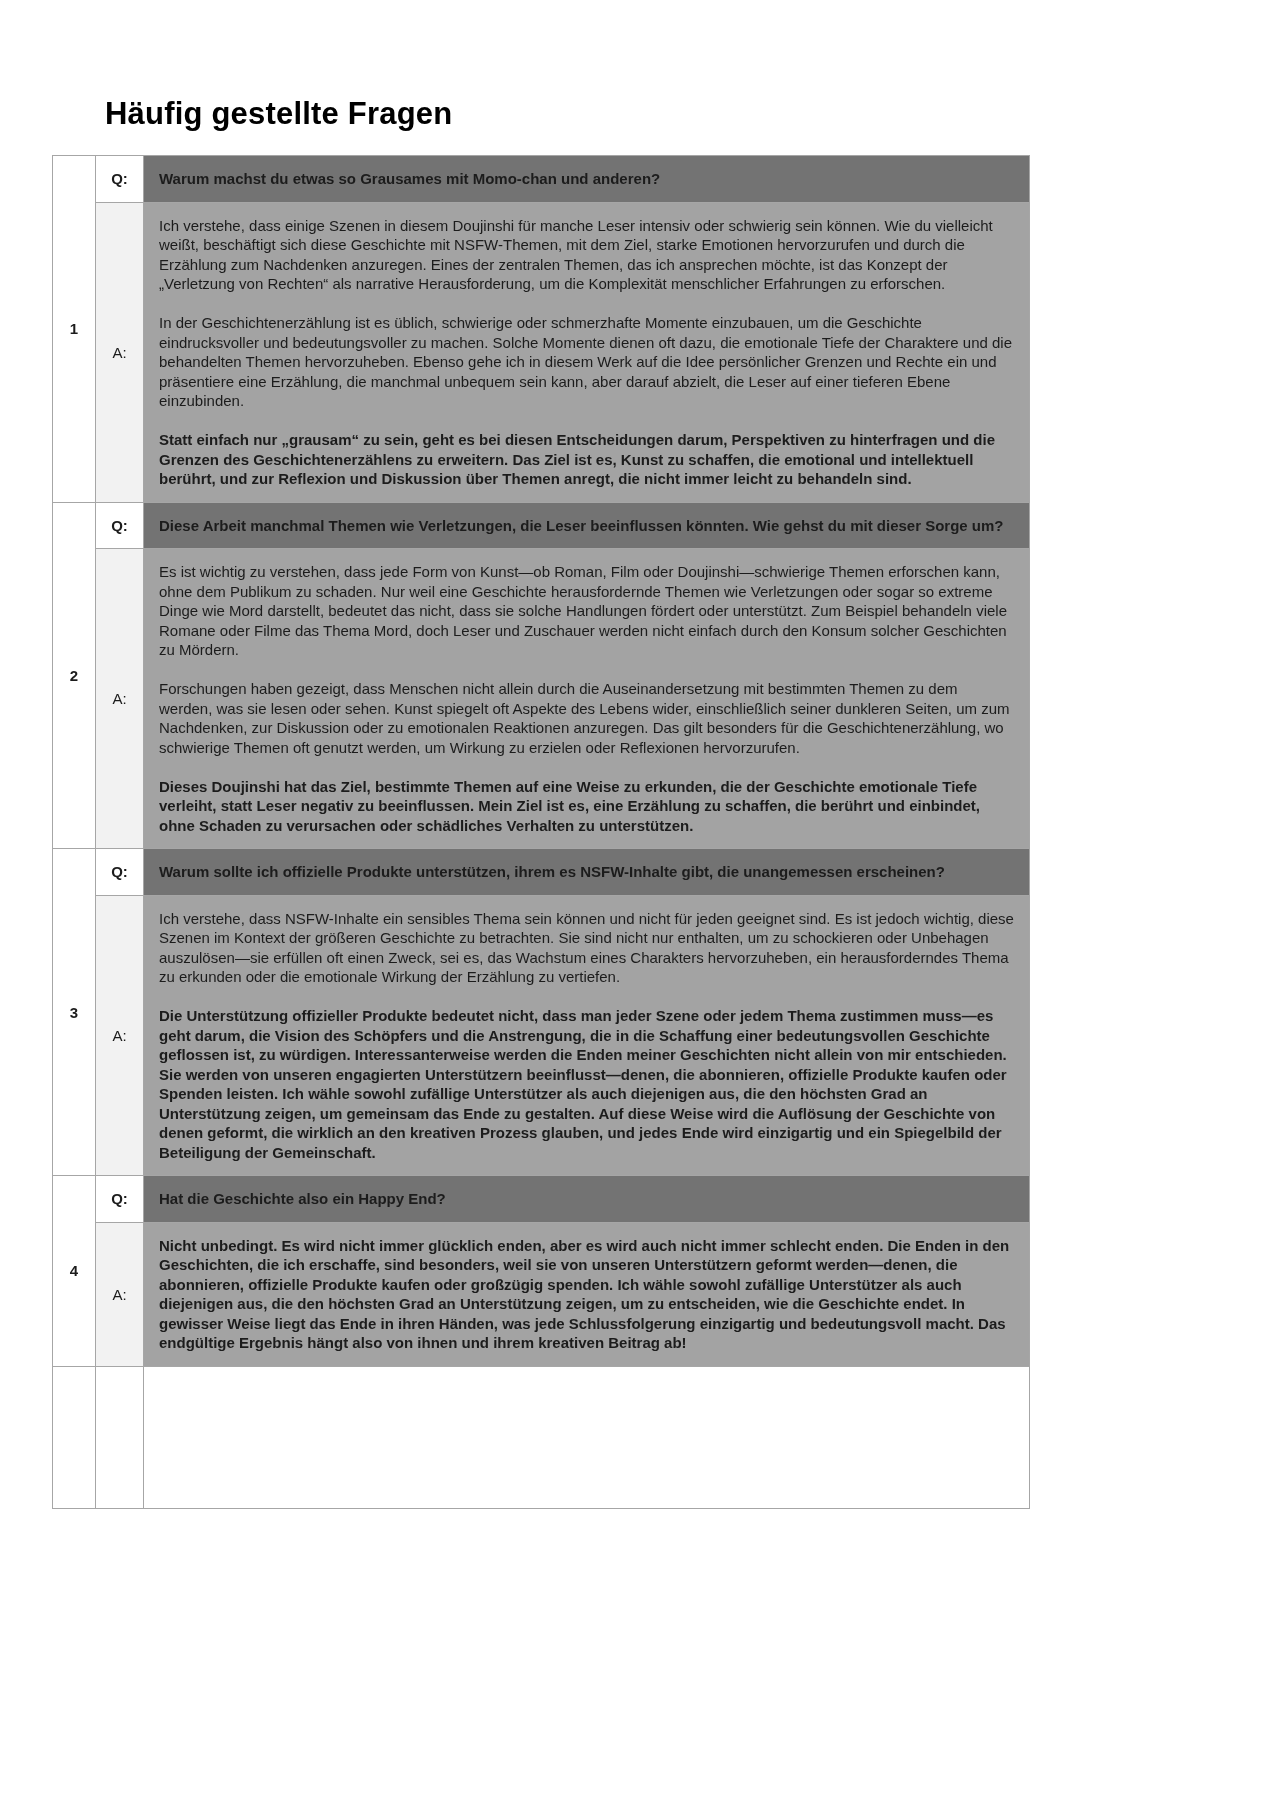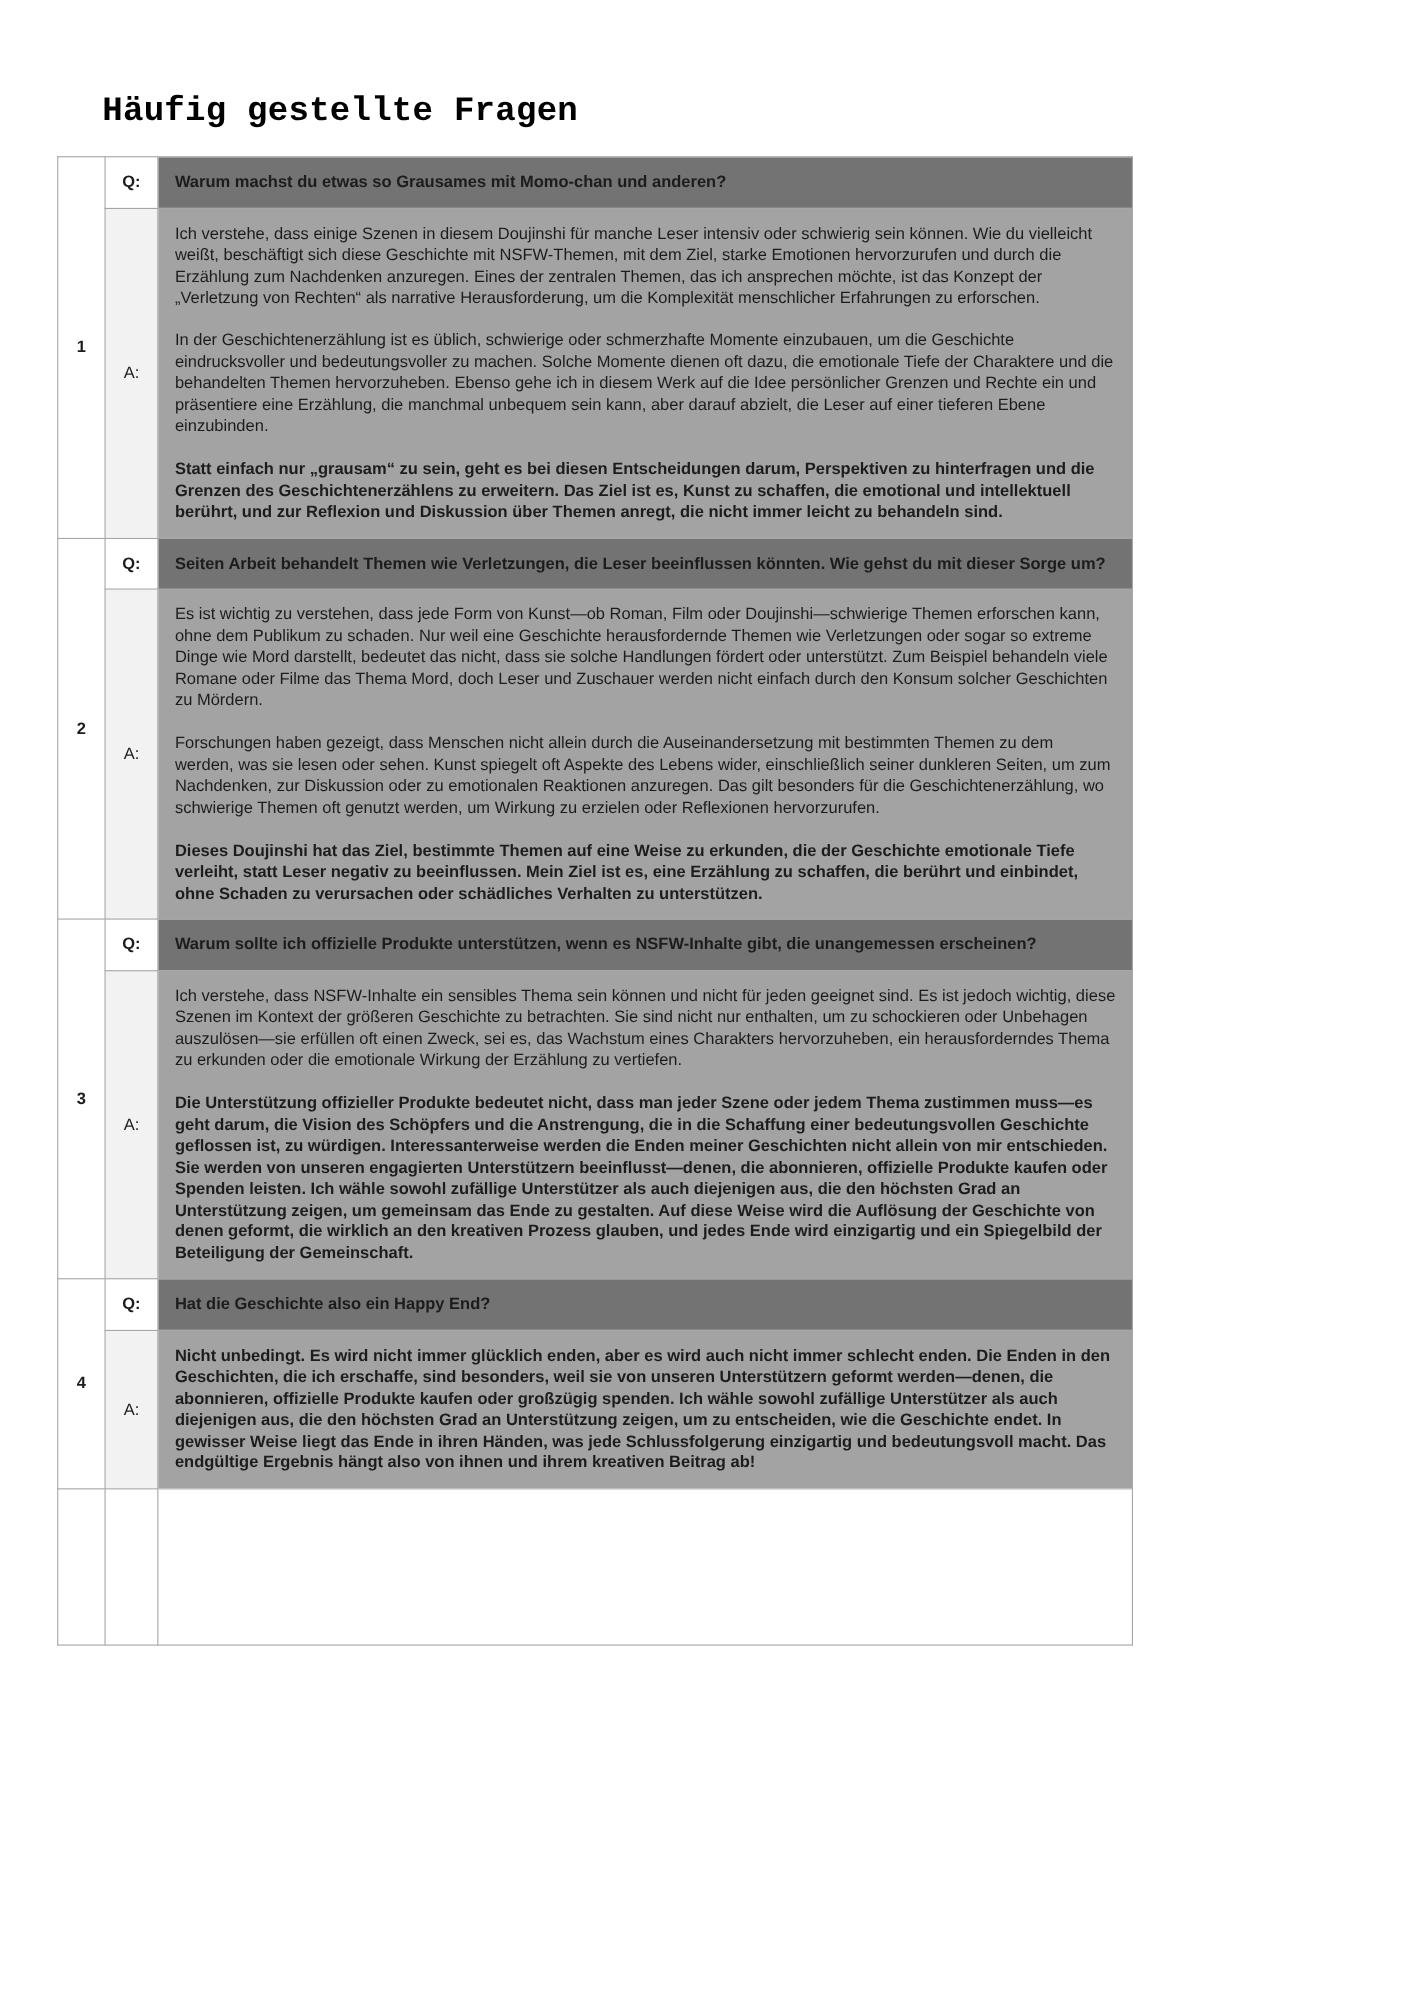--- a/index.html
+++ b/index.html
@@ -10,25 +10,25 @@
   .page {
     position: relative;
     width: 1280px;
     height: 1810px;
     background: #ffffff;
     font-family: "Liberation Sans", sans-serif;
     color: #1c1c1c;
     overflow: hidden;
   }
   .doc-title {
-    font-family: Liberation Mono, monospace;
+    font-family: Liberation Sans, sans-serif;
     font-weight: bold;
     font-size: 31px;
     color: #000000;
-    margin: 0;
+    margin: 12px;
     padding: 84px 0 0 93px;
     letter-spacing: 0.2px;
   }
   table.faq-table {
     border-collapse: collapse;
     table-layout: fixed;
     width: 978px;
     margin: 23px 0 0 52px;
   }
   table.faq-table td {
@@ -99,35 +99,35 @@
         <td class="content-cell a">
           <p>Ich verstehe, dass einige Szenen in diesem Doujinshi für manche Leser intensiv oder schwierig sein können. Wie du vielleicht weißt, beschäftigt sich diese Geschichte mit NSFW-Themen, mit dem Ziel, starke Emotionen hervorzurufen und durch die Erzählung zum Nachdenken anzuregen. Eines der zentralen Themen, das ich ansprechen möchte, ist das Konzept der „Verletzung von Rechten“ als narrative Herausforderung, um die Komplexität menschlicher Erfahrungen zu erforschen.</p>
           <p>In der Geschichtenerzählung ist es üblich, schwierige oder schmerzhafte Momente einzubauen, um die Geschichte eindrucksvoller und bedeutungsvoller zu machen. Solche Momente dienen oft dazu, die emotionale Tiefe der Charaktere und die behandelten Themen hervorzuheben. Ebenso gehe ich in diesem Werk auf die Idee persönlicher Grenzen und Rechte ein und präsentiere eine Erzählung, die manchmal unbequem sein kann, aber darauf abzielt, die Leser auf einer tieferen Ebene einzubinden.</p>
           <p>Statt einfach nur „grausam“ zu sein, geht es bei diesen Entscheidungen darum, Perspektiven zu hinterfragen und die Grenzen des Geschichtenerzählens zu erweitern. Das Ziel ist es, Kunst zu schaffen, die emotional und intellektuell berührt, und zur Reflexion und Diskussion über Themen anregt, die nicht immer leicht zu behandeln sind.</p>
         </td>
       </tr>
 
       <tr>
         <td class="num-cell" rowspan="2">2</td>
         <td class="label-cell q">Q:</td>
-        <td class="content-cell q">Seiten Arbeit behandelt Themen wie Verletzungen, die Leser beeinflussen könnten. Wie gehst du mit dieser Sorge um?</td>
+        <td class="content-cell q">Diese Arbeit manchmal Themen wie Verletzungen, die Leser beeinflussen könnten. Wie gehst du mit dieser Sorge um?</td>
       </tr>
       <tr>
         <td class="label-cell a">A:</td>
         <td class="content-cell a">
           <p>Es ist wichtig zu verstehen, dass jede Form von Kunst—ob Roman, Film oder Doujinshi—schwierige Themen erforschen kann, ohne dem Publikum zu schaden. Nur weil eine Geschichte herausfordernde Themen wie Verletzungen oder sogar so extreme Dinge wie Mord darstellt, bedeutet das nicht, dass sie solche Handlungen fördert oder unterstützt. Zum Beispiel behandeln viele Romane oder Filme das Thema Mord, doch Leser und Zuschauer werden nicht einfach durch den Konsum solcher Geschichten zu Mördern.</p>
           <p>Forschungen haben gezeigt, dass Menschen nicht allein durch die Auseinandersetzung mit bestimmten Themen zu dem werden, was sie lesen oder sehen. Kunst spiegelt oft Aspekte des Lebens wider, einschließlich seiner dunkleren Seiten, um zum Nachdenken, zur Diskussion oder zu emotionalen Reaktionen anzuregen. Das gilt besonders für die Geschichtenerzählung, wo schwierige Themen oft genutzt werden, um Wirkung zu erzielen oder Reflexionen hervorzurufen.</p>
           <p>Dieses Doujinshi hat das Ziel, bestimmte Themen auf eine Weise zu erkunden, die der Geschichte emotionale Tiefe verleiht, statt Leser negativ zu beeinflussen. Mein Ziel ist es, eine Erzählung zu schaffen, die berührt und einbindet, ohne Schaden zu verursachen oder schädliches Verhalten zu unterstützen.</p>
         </td>
       </tr>
 
       <tr>
         <td class="num-cell" rowspan="2">3</td>
         <td class="label-cell q">Q:</td>
-        <td class="content-cell q">Warum sollte ich offizielle Produkte unterstützen, wenn es NSFW-Inhalte gibt, die unangemessen erscheinen?</td>
+        <td class="content-cell q">Warum sollte ich offizielle Produkte unterstützen, ihrem es NSFW-Inhalte gibt, die unangemessen erscheinen?</td>
       </tr>
       <tr>
         <td class="label-cell a">A:</td>
         <td class="content-cell a">
           <p>Ich verstehe, dass NSFW-Inhalte ein sensibles Thema sein können und nicht für jeden geeignet sind. Es ist jedoch wichtig, diese Szenen im Kontext der größeren Geschichte zu betrachten. Sie sind nicht nur enthalten, um zu schockieren oder Unbehagen auszulösen—sie erfüllen oft einen Zweck, sei es, das Wachstum eines Charakters hervorzuheben, ein herausforderndes Thema zu erkunden oder die emotionale Wirkung der Erzählung zu vertiefen.</p>
           <p>Die Unterstützung offizieller Produkte bedeutet nicht, dass man jeder Szene oder jedem Thema zustimmen muss—es geht darum, die Vision des Schöpfers und die Anstrengung, die in die Schaffung einer bedeutungsvollen Geschichte geflossen ist, zu würdigen. Interessanterweise werden die Enden meiner Geschichten nicht allein von mir entschieden. Sie werden von unseren engagierten Unterstützern beeinflusst—denen, die abonnieren, offizielle Produkte kaufen oder Spenden leisten. Ich wähle sowohl zufällige Unterstützer als auch diejenigen aus, die den höchsten Grad an Unterstützung zeigen, um gemeinsam das Ende zu gestalten. Auf diese Weise wird die Auflösung der Geschichte von denen geformt, die wirklich an den kreativen Prozess glauben, und jedes Ende wird einzigartig und ein Spiegelbild der Beteiligung der Gemeinschaft.</p>
         </td>
       </tr>
 
       <tr>

